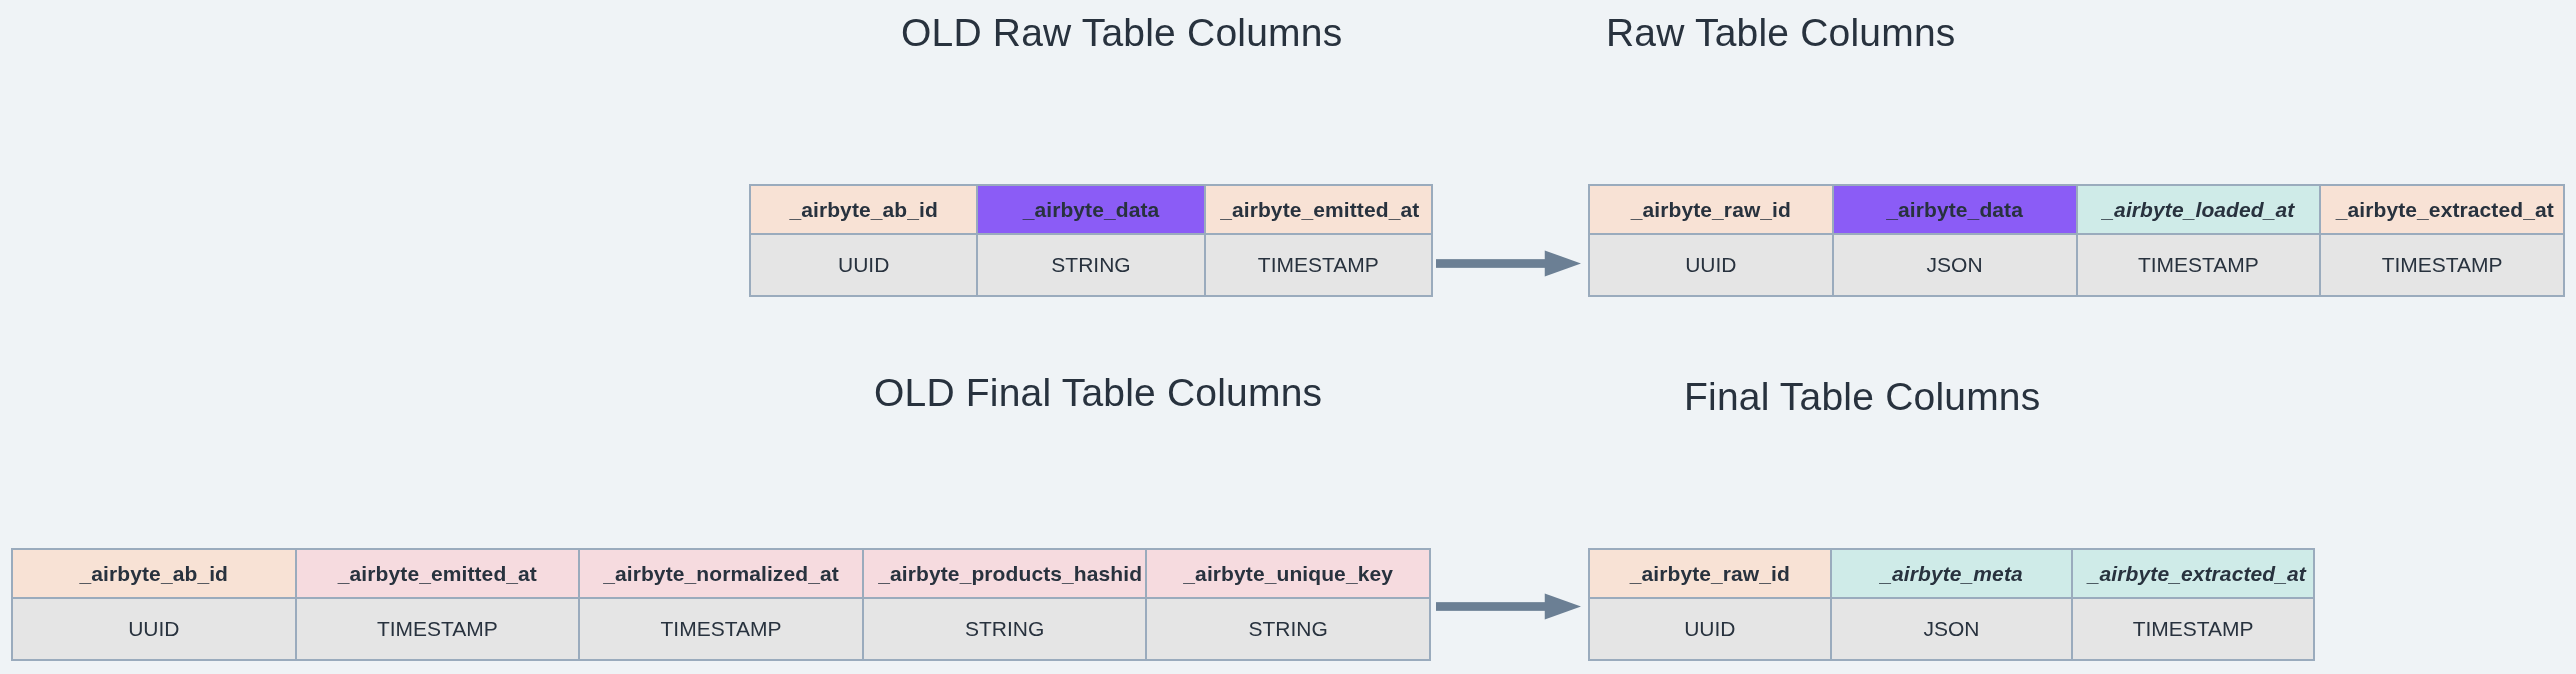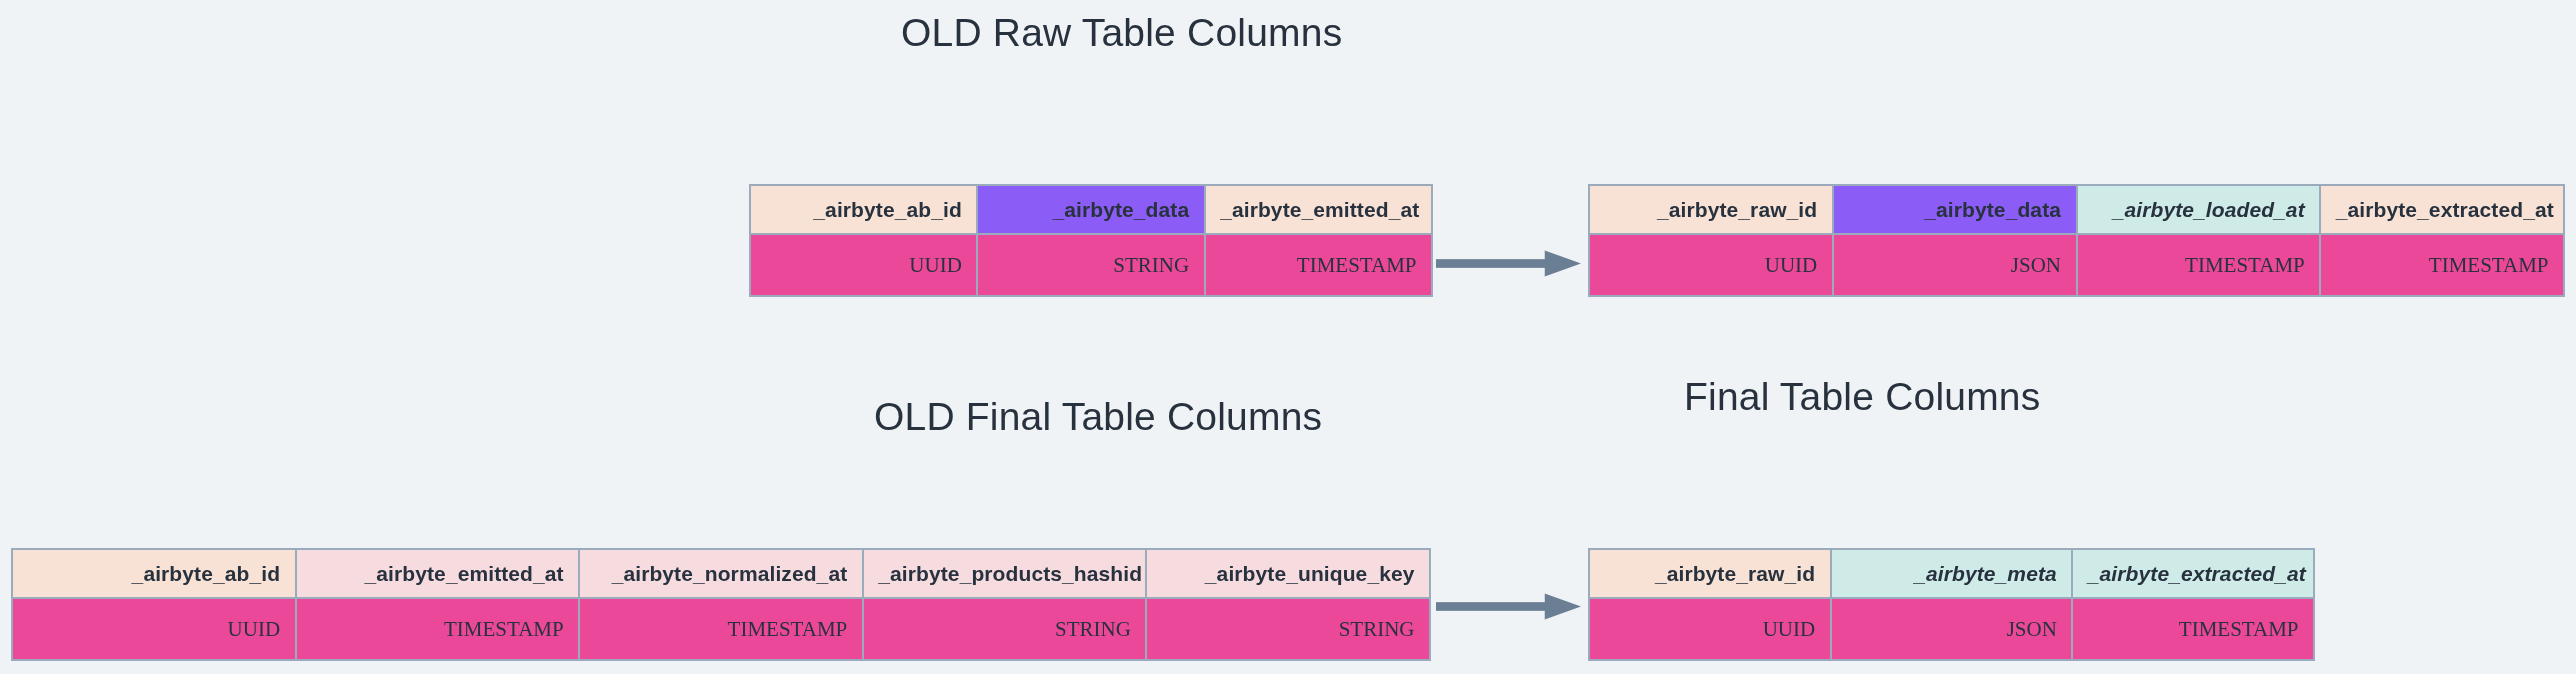--- a/index.html
+++ b/index.html
@@ -29,52 +29,51 @@
     position: absolute;
     font-size: 39px;
     font-weight: 400;
     letter-spacing: 0.2px;
     color: #28323e;
     white-space: nowrap;
     line-height: 1.1;
   }
   #title-old-raw   { left: 901px; top: 11.6px;  }
   #title-new-raw   { left: 1606px; top: 11.6px;  }
-  #title-old-final { left: 874px; top: 396px; }
+  #title-old-final { left: 874px; top: 372px; }
   #title-new-final { left: 1684px; top: 376px; }
 
   
   .col-table {
     position: absolute;
     border-collapse: collapse;
     border-spacing: 0;
     background: #ffffff;
     table-layout: fixed;
   }
   .col-table th,
   .col-table td {
     border: 2.2px solid #9aabbd;
     padding: 0 14.5px;
-    text-align: right;
+    text-align: center;
     vertical-align: middle;
     white-space: nowrap;
     box-sizing: border-box;
   }
   .col-table th {
     height: 49px;
     font-size: 21px;
     font-weight: 700;
     letter-spacing: 0.1px;
   }
   .col-table td {
     height: 62px;
     font-size: 21px;
     font-weight: 400;
-    background: #ec4899;
-    font-family: Liberation Serif, serif;
+    background: #e5e5e5;
   }
 
   
   .fill-white { background: #8b5cf6; }
   .fill-peach { background: #f8e2d5; }
   .fill-pink  { background: #f6dbdf; }
   .fill-teal  { background: #cfebe8; font-style: italic; }
 
   
   #table-old-raw    { left: 749px; top: 184px; width: 684px;  }
@@ -92,20 +91,21 @@
   #arrow-final { left: 1436px; top: 592px; width: 145px; }
   .arrow svg { display: block; width: 100%; height: 100%; }
 </style>
 </head>
 <body>
 
 <div class="canvas">
 
   <div class="section-title" id="title-old-raw">OLD Raw Table Columns</div>
 
+  <div class="section-title" id="title-new-raw">Raw Table Columns</div>
 
   <div class="section-title" id="title-old-final">OLD Final Table Columns</div>
 
   <div class="section-title" id="title-new-final">Final Table Columns</div>
 
   <table class="col-table" id="table-old-raw">
       <thead>
         <tr>
           <th class="fill-peach">_airbyte_ab_id</th>
           <th class="fill-white">_airbyte_data</th>

